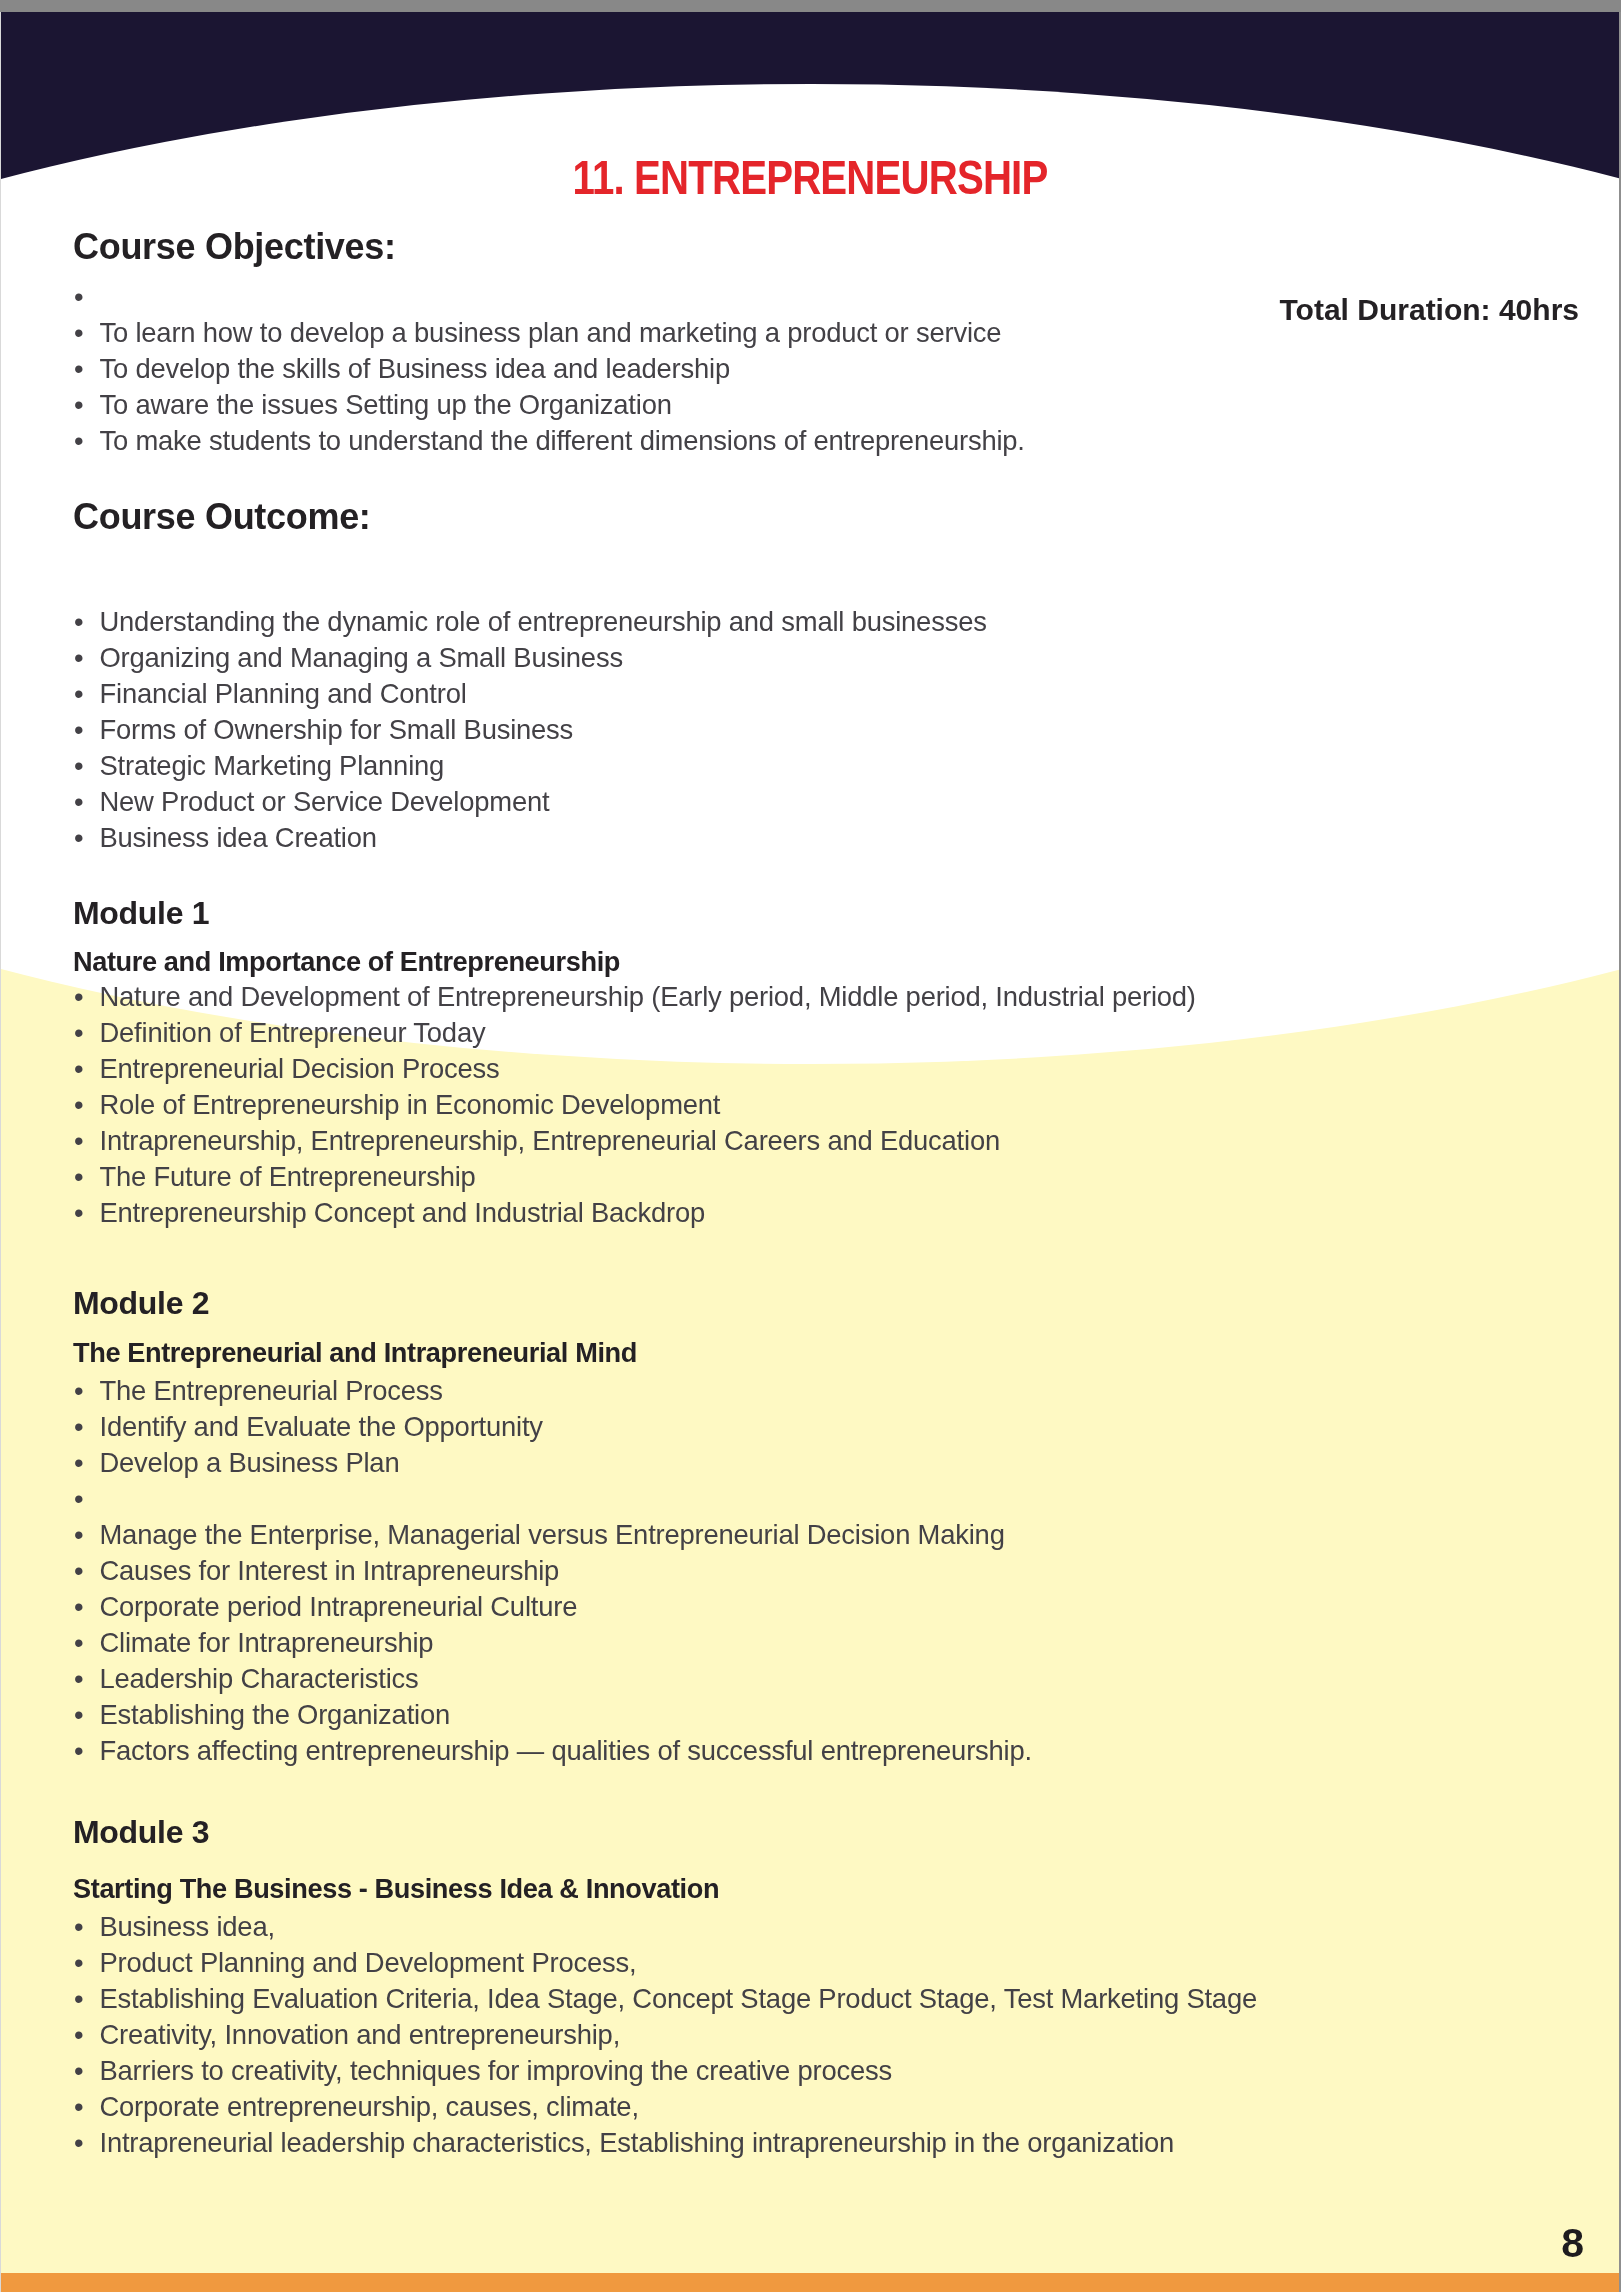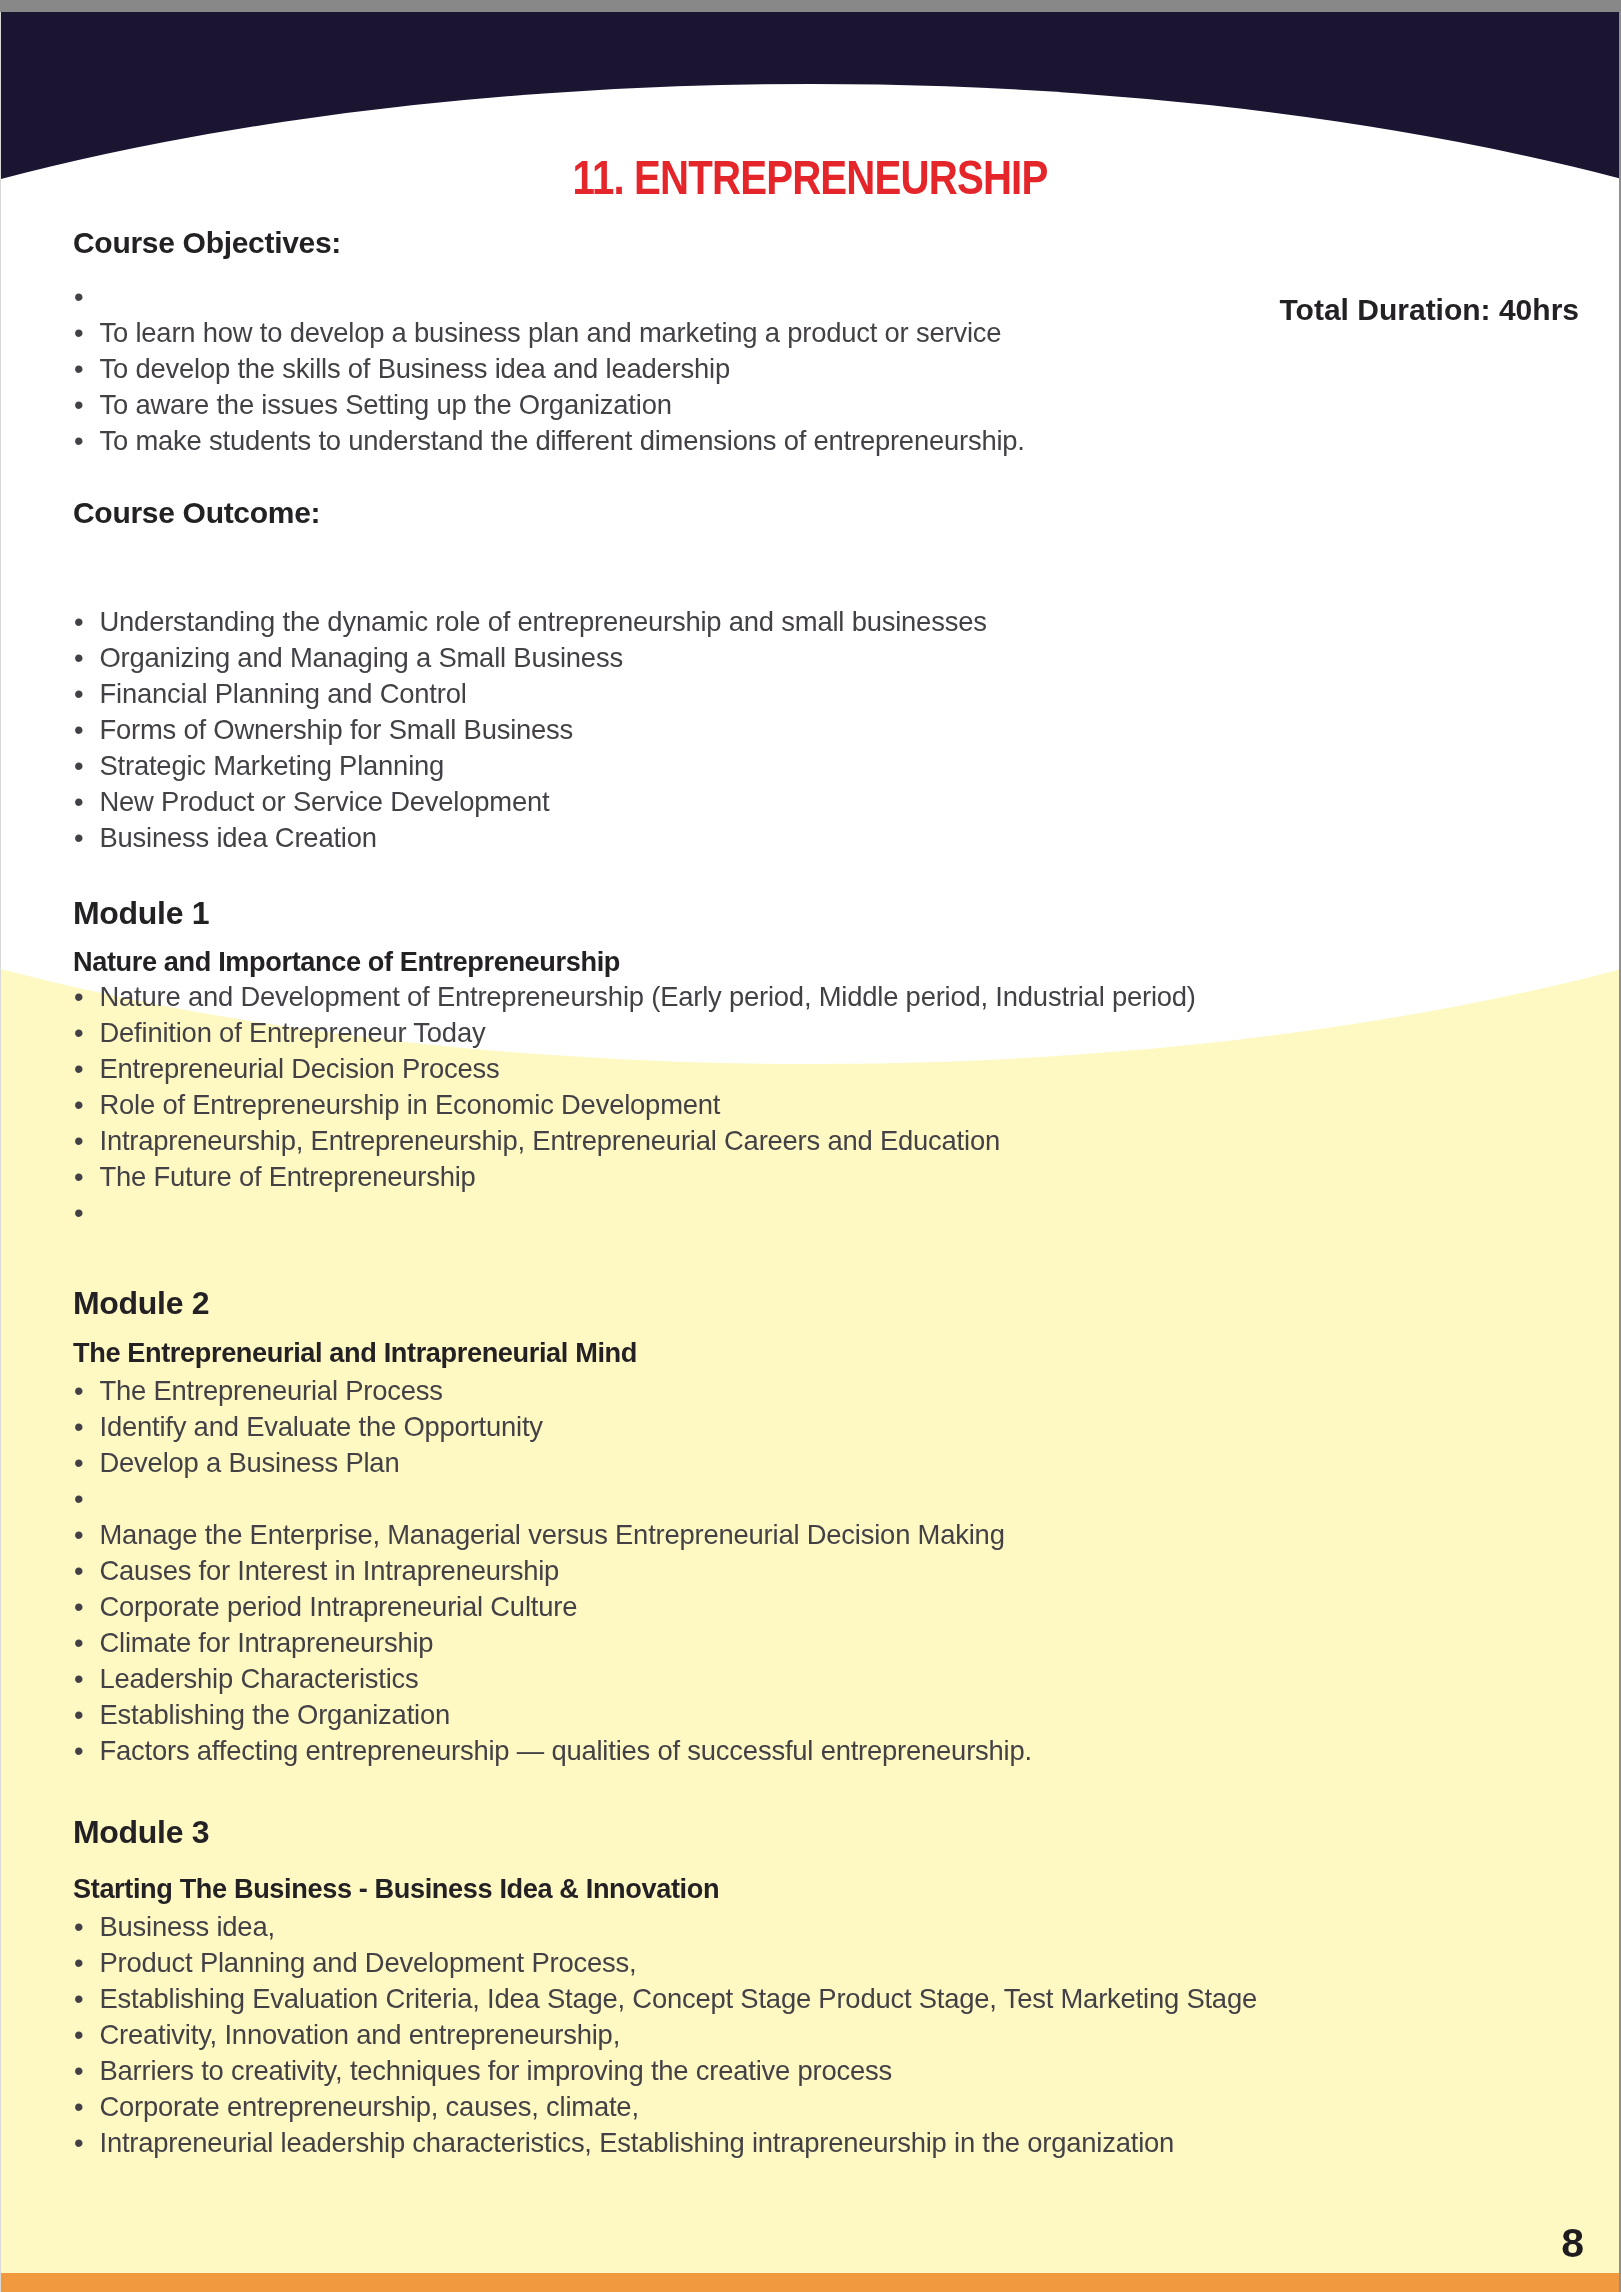--- a/index.html
+++ b/index.html
@@ -38,21 +38,21 @@
     width:100%;
     text-align:center;
     color:var(--red);
     font-size:49px;
     font-weight:bold;
     letter-spacing:-1px;
     transform:scaleX(0.82);
   }
   .sec-heading{
     position:absolute;left:72px;
-    font-size:30px;font-weight:bold;
+    font-size:36px;font-weight:bold;
     color:var(--ink);
     letter-spacing:-0.3px;
   }
   .module-heading{
     position:absolute;left:72px;
     font-size:32px;font-weight:bold;
     color:var(--ink);
     letter-spacing:-0.3px;
   }
   .sub-heading{
@@ -205,20 +205,21 @@
       <div class="bullet-line">
         <span class="dot">•</span>
         <span>Intrapreneurship, Entrepreneurship, Entrepreneurial Careers and Education</span>
       </div>
       <div class="bullet-line">
         <span class="dot">•</span>
         <span>The Future of Entrepreneurship</span>
       </div>
       <div class="bullet-line">
         <span class="dot">•</span>
+        <span>Entrepreneurship Concept and Industrial Backdrop</span>
       </div>
     </div>
 
   <div class="module-heading" id="module2-heading">Module 2</div>
   <div class="sub-heading" id="module2-sub">The Entrepreneurial and Intrapreneurial Mind</div>
   <div class="list" id="module2-list">
       <div class="bullet-line">
         <span class="dot">•</span>
         <span>The Entrepreneurial Process</span>
       </div>

